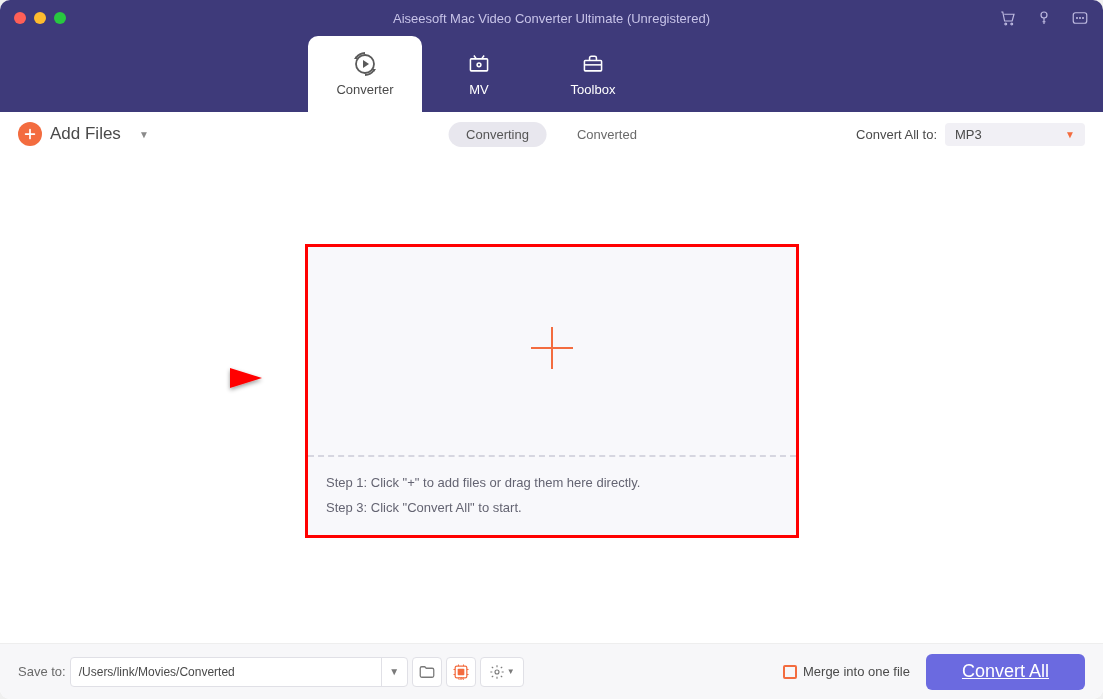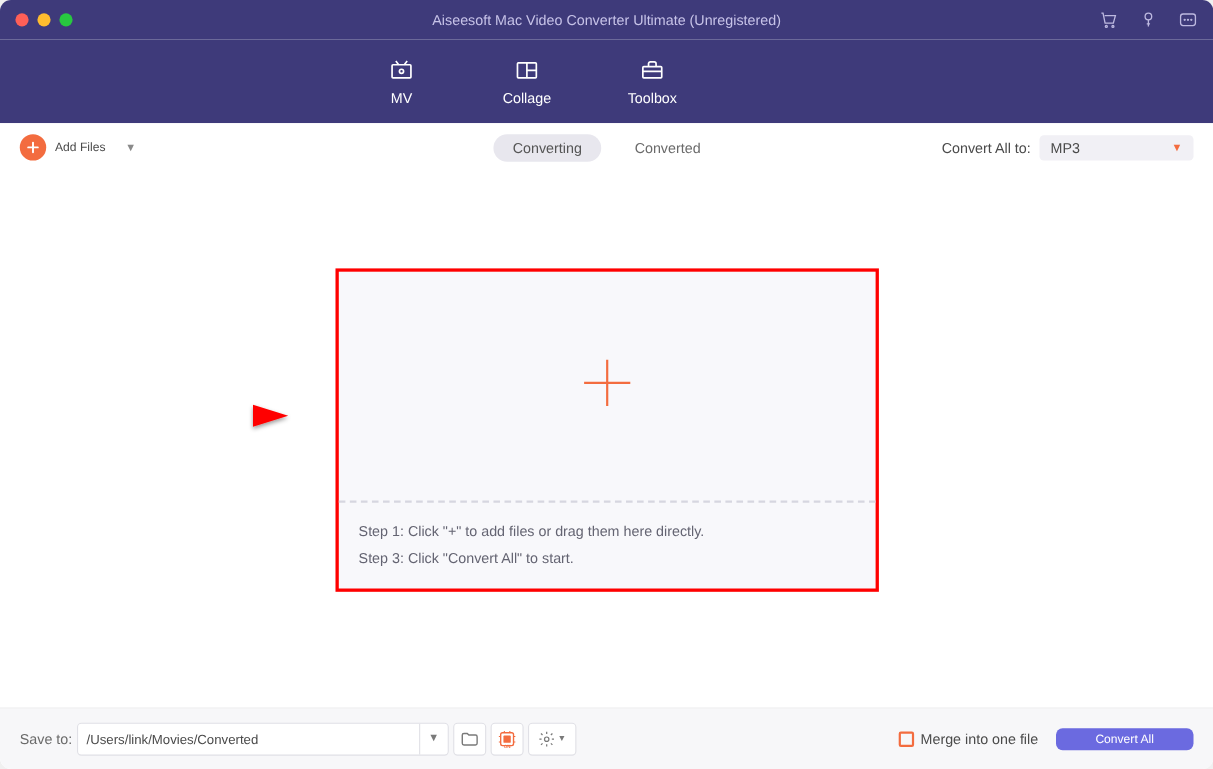--- a/index.html
+++ b/index.html
@@ -121,21 +121,21 @@
       border-radius: 50%;
       background: #f36c3f;
       display: flex;
       align-items: center;
       justify-content: center;
       color: #fff;
       font-size: 16px;
     }
     .add-files-label {
       color: #4a4a4a;
-      font-size: 11px;
+      font-size: 17px;
     }
     .dropdown-chevron {
       color: #8a8a8a;
       font-size: 10px;
       margin-left: 10px;
     }
     .seg-tabs {
       position: absolute;
       left: 50%;
       transform: translateX(-50%);
@@ -317,29 +317,30 @@
       border: 2px solid #f36c3f;
       border-radius: 2px;
     }
     .merge-label {
       color: #4a4a4a;
       font-size: 13px;
     }
     .convert-all-btn {
       background: #6b6ae0;
       color: #fff;
-      font-size: 11px;
+      font-size: 18px;
       padding: 0 36px;
-      height: 20px;
+      height: 36px;
       border-radius: 6px;
       display: flex;
       align-items: center;
       justify-content: center;
       cursor: pointer;
       margin-left: 12px;
+      text-decoration: underline;
     }
   </style>
 </head>
 <body>
 
 <div class="window">
 
   <div class="titlebar">
     <div class="traffic-lights">
       <div class="traffic-light tl-red"></div>
@@ -366,39 +367,42 @@
             <rect x="3" y="5" width="18" height="14" rx="3"></rect>
             <circle cx="8" cy="12" r="0.6" fill="currentColor"></circle>
             <circle cx="12" cy="12" r="0.6" fill="currentColor"></circle>
             <circle cx="16" cy="12" r="0.6" fill="currentColor"></circle>
           </svg>
       </div>
     </div>
   </div>
 
   <div class="topnav">
+    <div class="nav-item active">
+      <div class="nav-icon">
+        <svg viewBox="0 0 28 28" width="28" height="28" fill="none" stroke="currentColor" stroke-width="1.8">
+            <circle cx="14" cy="14" r="9"></circle>
+            <polygon points="12,10 12,18 18,14" fill="currentColor" stroke="none"></polygon>
+            <path d="M5 8 A 11 11 0 0 1 14 3"></path>
+            <path d="M23 20 A 11 11 0 0 1 14 25"></path>
+            <polygon points="3,9 7,9 5,6" fill="currentColor" stroke="none"></polygon>
+            <polygon points="25,19 21,19 23,22" fill="currentColor" stroke="none"></polygon>
+          </svg>
+      </div>
+      <span>Converter</span>
+    </div>
     <div class="nav-item">
       <div class="nav-icon">
         <svg viewBox="0 0 28 28" width="28" height="24" fill="none" stroke="currentColor" stroke-width="1.8">
             <rect x="4" y="8" width="20" height="14" rx="1"></rect>
             <path d="M8 4l3 4M20 4l-3 4"></path>
             <circle cx="14" cy="15" r="2.2"></circle>
           </svg>
       </div>
       <span>MV</span>
-    </div>
-    <div class="nav-item">
-      <div class="nav-icon">
-        <svg viewBox="0 0 28 28" width="28" height="24" fill="none" stroke="currentColor" stroke-width="1.8">
-            <rect x="4" y="6" width="20" height="16" rx="1"></rect>
-            <line x1="14" y1="6" x2="14" y2="22"></line>
-            <line x1="14" y1="14" x2="24" y2="14"></line>
-          </svg>
-      </div>
-      <span>Collage</span>
     </div>
     <div class="nav-item">
       <div class="nav-icon">
         <svg viewBox="0 0 28 28" width="28" height="24" fill="none" stroke="currentColor" stroke-width="1.8">
             <rect x="4" y="10" width="20" height="12" rx="1"></rect>
             <path d="M10 10V7a2 2 0 0 1 2-2h4a2 2 0 0 1 2 2v3"></path>
             <line x1="4" y1="15" x2="24" y2="15"></line>
           </svg>
       </div>
       <span>Toolbox</span>

